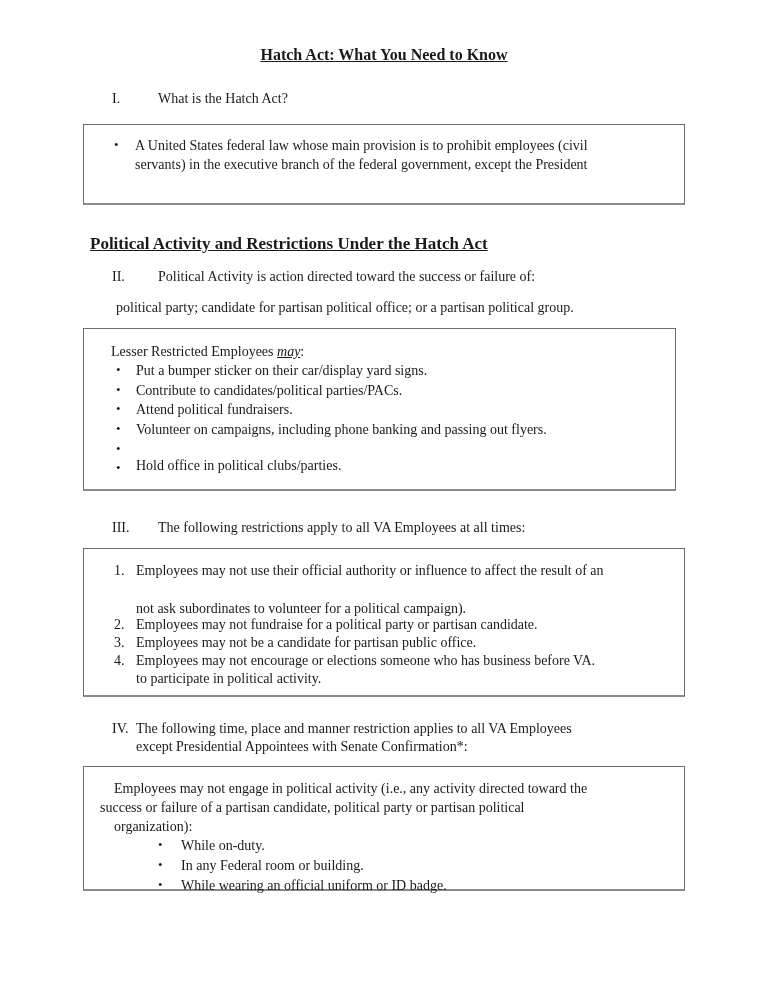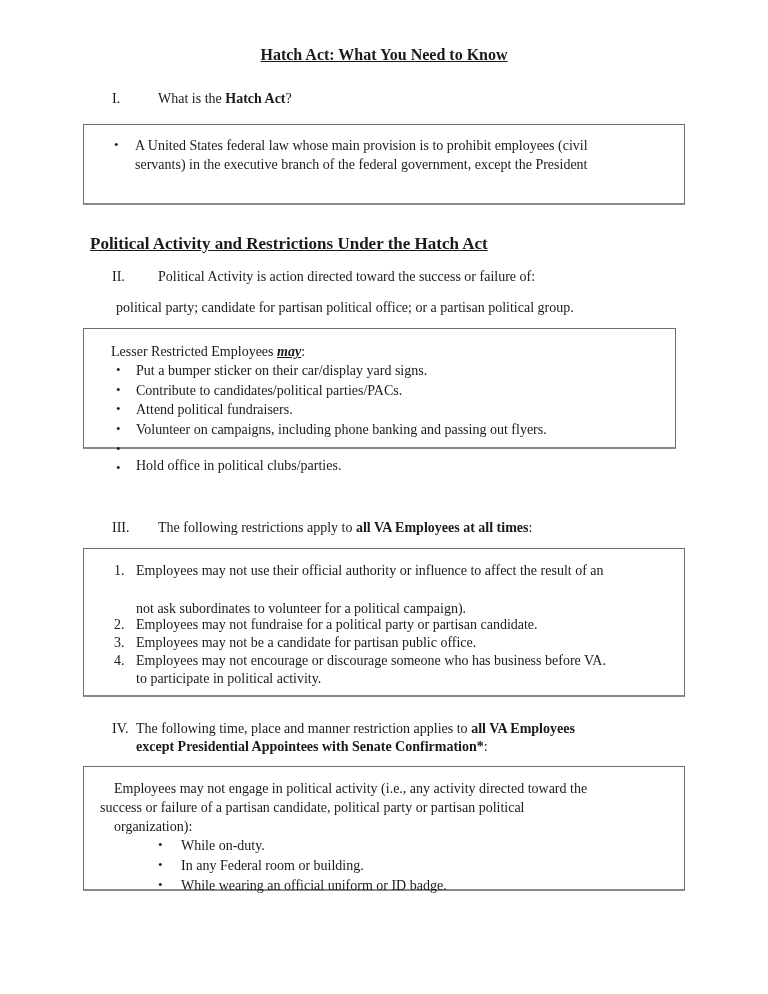--- a/index.html
+++ b/index.html
@@ -51,21 +51,21 @@
     .line {
       position: absolute;
       white-space: nowrap;
       font-size: 14px;
       line-height: 19.5px;
     }
     .bullet {
       position: absolute;
       font-size: 13px;
     }
-    b { font-weight: bold; }
+    b { font-weight: normal; }
     .u { text-decoration: underline; }
     .i { font-style: italic; }
   </style>
 </head>
 <body>
 
 <div class="abs title">Hatch Act: What You Need to Know</div>
 
 <div class="abs numbered-heading" style="left:112px; top:90px; width:560px; height:20px;">
   <span class="num">I.</span>
@@ -79,21 +79,21 @@
 </div>
 
 <div class="abs section-heading">Political Activity and Restrictions Under the Hatch Act</div>
 
 <div class="abs numbered-heading" style="left:112px; top:268px; width:560px; height:20px;">
   <span class="num">II.</span>
   <span class="txt" style="left:46px;">Political Activity is action directed toward the success or failure of:</span>
 </div>
 <div class="abs line" style="left:116px; top:298px;">political party;  candidate for partisan political office; or a partisan political group.</div>
 
-<div class="box" style="left:83px; top:328px; width:593px; height:121px;">
+<div class="box" style="left:83px; top:328px; width:593px; height:163px;">
   <div class="line" style="left:27px; top:13px;"><span>Lesser Restricted Employees </span><b class="i u">may</b><span>:</span></div>
 
   <span class="bullet" style="left:32px; top:33px;">•</span>
   <div class="line" style="left:52px; top:32px;">Put a bumper sticker on their car/display yard signs.</div>
 
   <span class="bullet" style="left:32px; top:53px;">•</span>
   <div class="line" style="left:52px; top:52px;">Contribute to candidates/political parties/PACs.</div>
 
   <span class="bullet" style="left:32px; top:72px;">•</span>
   <div class="line" style="left:52px; top:71px;">Attend political fundraisers.</div>
@@ -117,21 +117,21 @@
   <div class="line" style="left:52px; top:12px;">Employees may not use their official authority or influence to affect the result of an</div>
   <div class="line" style="left:52px; top:50px;">not ask subordinates to volunteer for a political campaign).</div>
 
   <span class="line" style="left:30px; top:66px;">2.</span>
   <div class="line" style="left:52px; top:66px;">Employees may not fundraise for a political party or partisan candidate.</div>
 
   <span class="line" style="left:30px; top:84px;">3.</span>
   <div class="line" style="left:52px; top:84px;">Employees may not be a candidate for partisan public office.</div>
 
   <span class="line" style="left:30px; top:102px;">4.</span>
-  <div class="line" style="left:52px; top:102px;">Employees may not encourage or discourage someone who has business before VA.</div>
+  <div class="line" style="left:52px; top:102px;">Employees may not encourage or elections someone who has business before VA.</div>
   <div class="line" style="left:52px; top:120px;">to participate in political activity.</div>
 </div>
 
 <div class="abs" style="left:112px; top:720px; width:570px; height:40px; font-size:14px; line-height:18px;">
   <span style="position:absolute; left:0; top:0;">IV.</span>
   <span style="position:absolute; left:24px; top:0; white-space:nowrap;"><span>The following time, place and manner restriction applies to </span><b>all VA Employees</b></span>
   <span style="position:absolute; left:24px; top:18px; white-space:nowrap;"><b>except Presidential Appointees with Senate Confirmation*</b><span>:</span></span>
 </div>
 
 <div class="box" style="left:83px; top:766px; width:602px; height:125px;">

